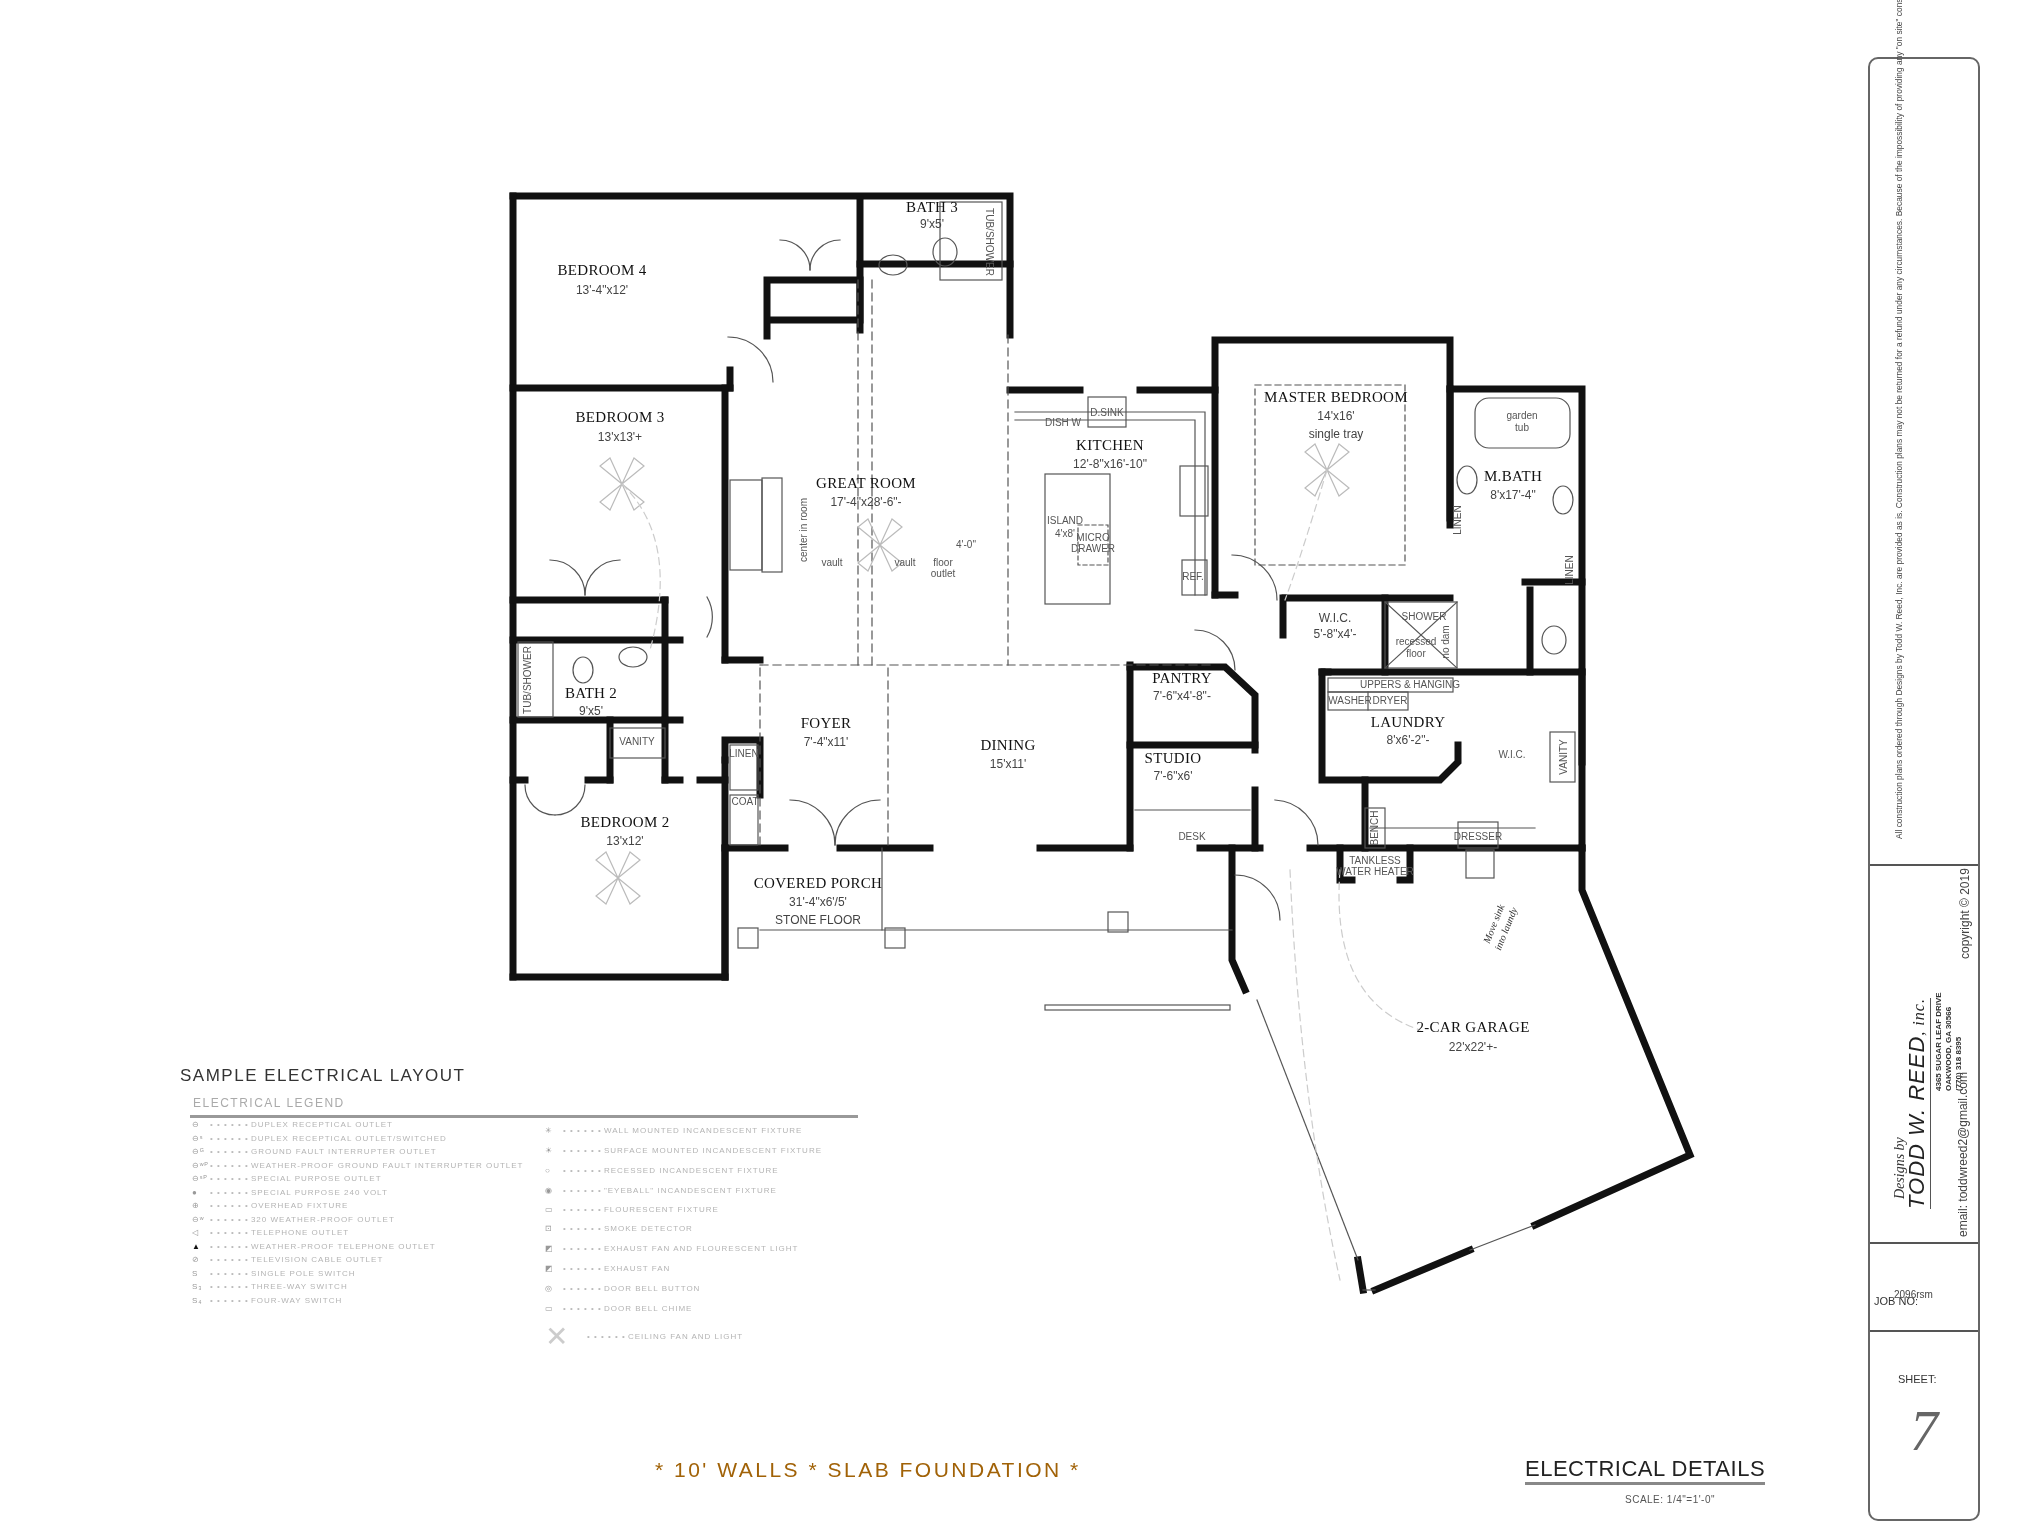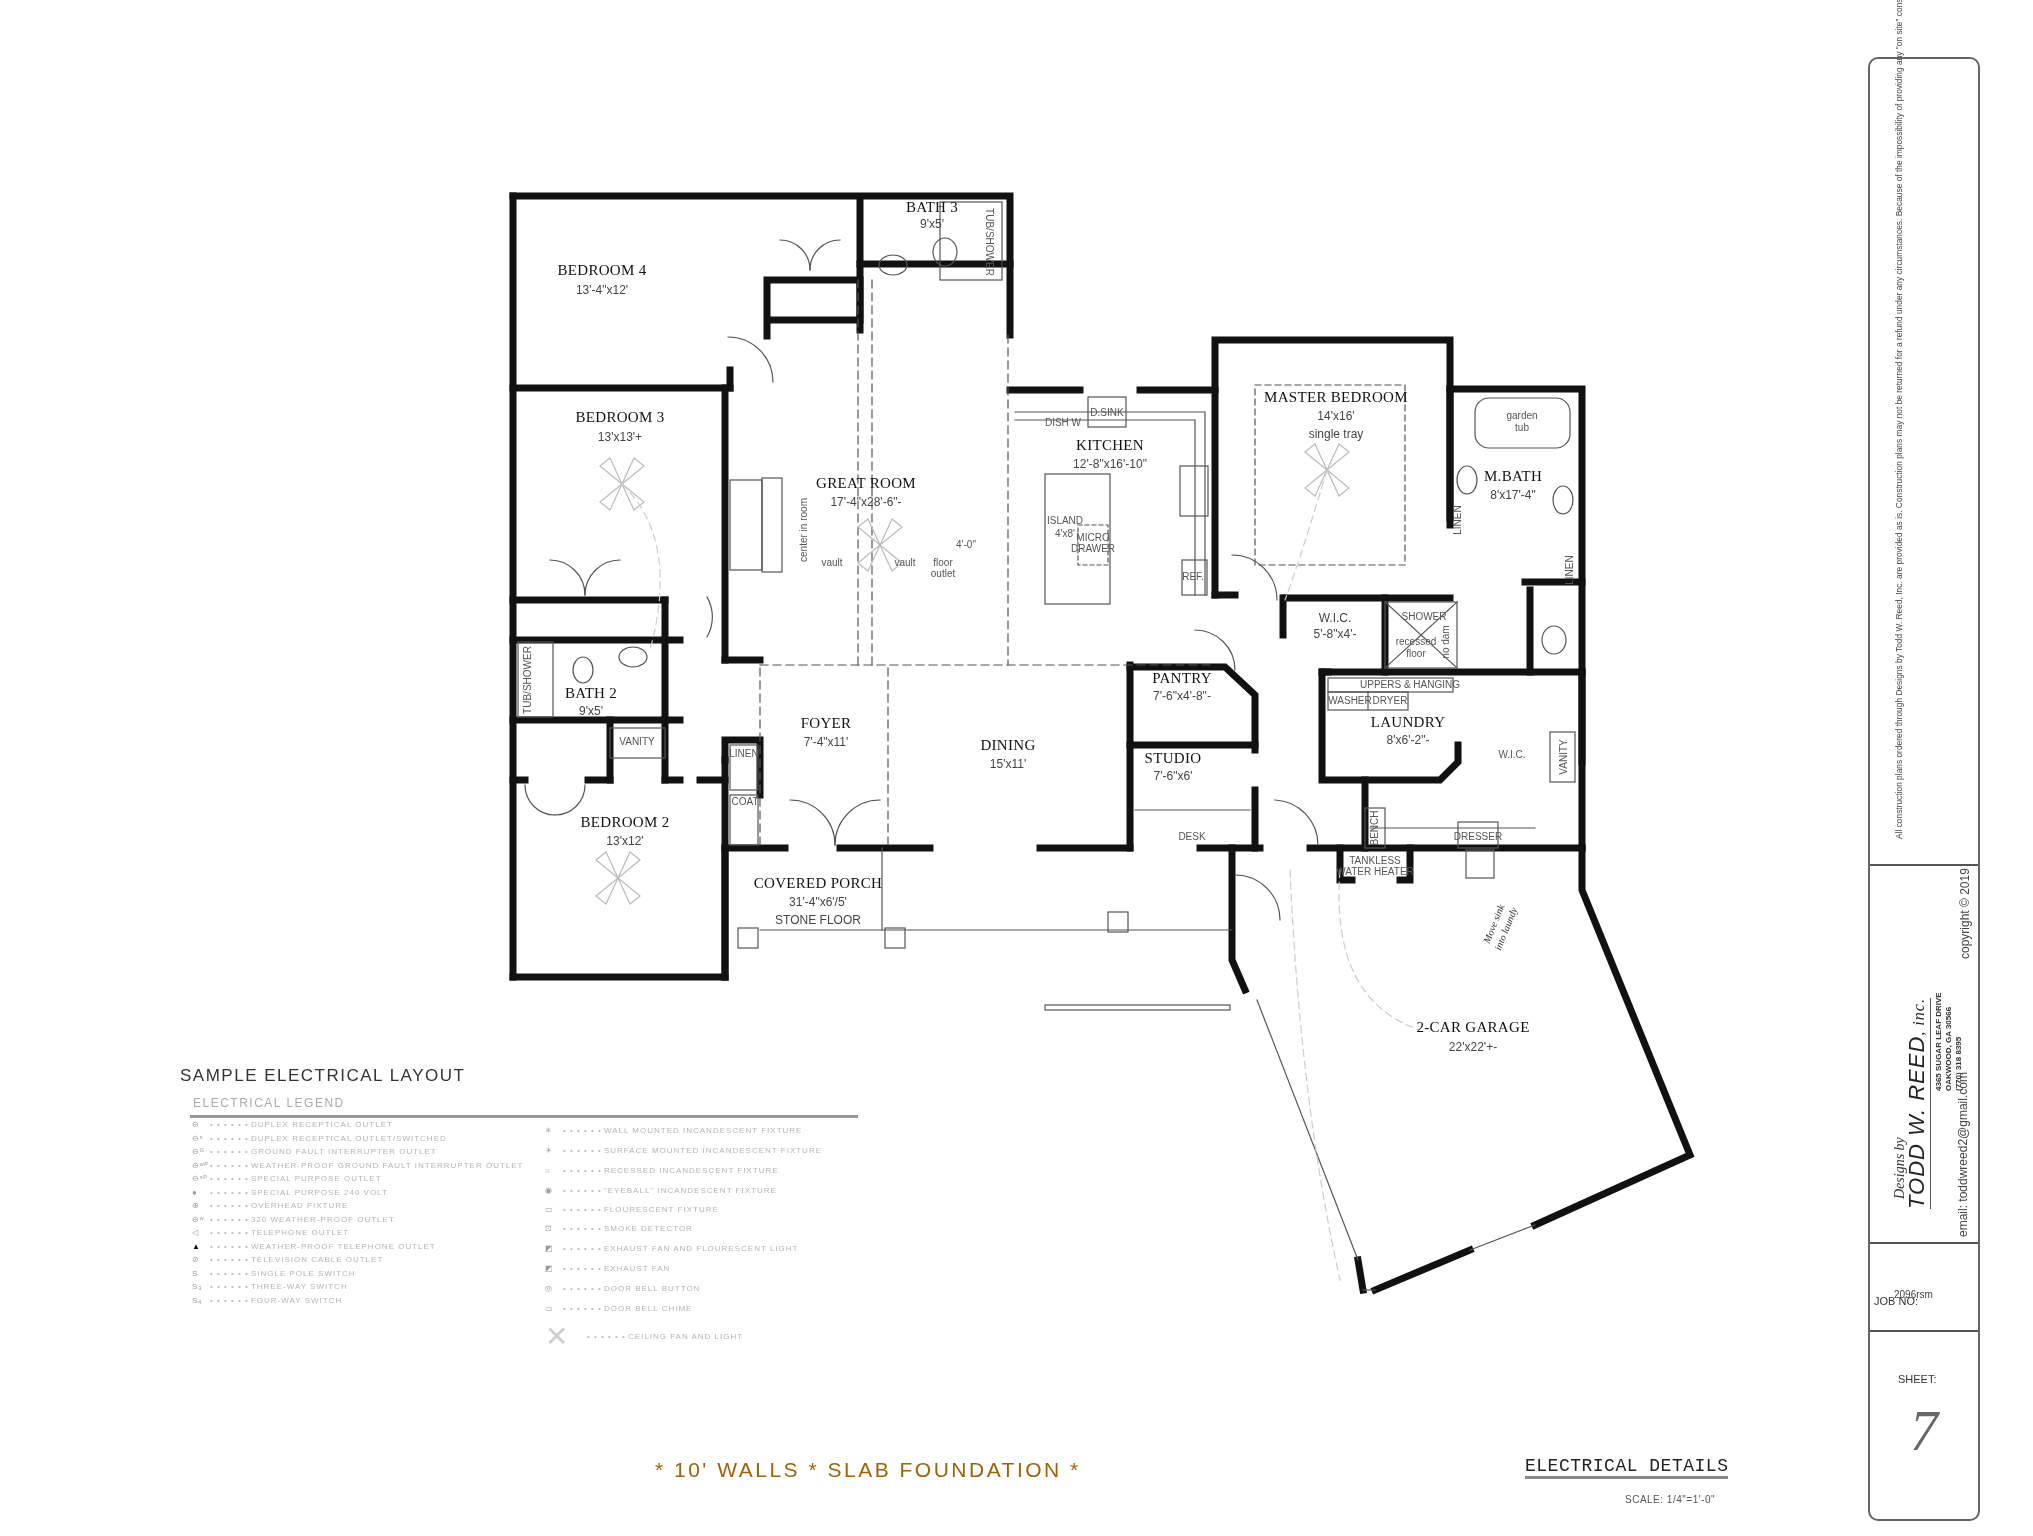--- a/index.html
+++ b/index.html
@@ -10,21 +10,21 @@
   .room-dim{font-family:"Liberation Sans",sans-serif;font-size:12px;fill:#444;}
   .small-lbl{font-family:"Liberation Sans",sans-serif;font-size:10px;fill:#555;}
   .legend-title{left:180px;top:1066px;font-size:17px;letter-spacing:1.5px;color:#333;}
   .legend-sub{left:193px;top:1096px;font-size:12px;letter-spacing:1.5px;color:#aaa;}
   .legend-rule{left:190px;top:1115px;width:668px;height:3px;background:#999;}
   .legend-col{font-size:8px;letter-spacing:1px;color:#b4b4b4;line-height:13.5px;}
   .legend-col .row{display:flex;align-items:center;height:13.5px;white-space:nowrap;}
   .legend-col .sym{display:inline-block;width:16px;font-size:8px;color:#999;}
   .legend-col .dots{margin:0 2px;color:#bbb;}
   .footer-note{left:655px;top:1458px;font-size:21px;letter-spacing:2.5px;color:#a16207;}
-  .sheet-title{left:1525px;top:1456px;font-family:Liberation Mono, monospace;font-size:18px;color:#222;letter-spacing:0.5px;border-bottom:3px solid #888;padding-bottom:0px;}
+  .sheet-title{left:1525px;top:1456px;font-family:Liberation Sans, sans-serif;font-size:22px;color:#222;letter-spacing:0.5px;border-bottom:3px solid #888;padding-bottom:0px;}
   .sheet-scale{left:1625px;top:1494px;font-size:10px;color:#555;letter-spacing:0.5px;}
   .title-block{left:1868px;top:57px;width:108px;height:1460px;border:2px solid #666;border-radius:10px;}
   .tb-sep{position:absolute;left:0;width:108px;height:0;border-top:2px solid #555;}
   .vert{position:absolute;transform-origin:left top;transform:rotate(-90deg);white-space:nowrap;}
   .disclaimer{font-size:8.4px;line-height:11.6px;color:#444;width:740px;}
   .tb-label{position:absolute;left:4px;font-size:11px;color:#333;}
   .job-no{position:absolute;left:22px;top:1290px;font-size:10px;color:#444;}
   .sheet-num{position:absolute;left:40px;top:1390px;font-family:"Liberation Serif",serif;font-size:56px;color:#666;font-style:italic;}
 </style>
 </head>

